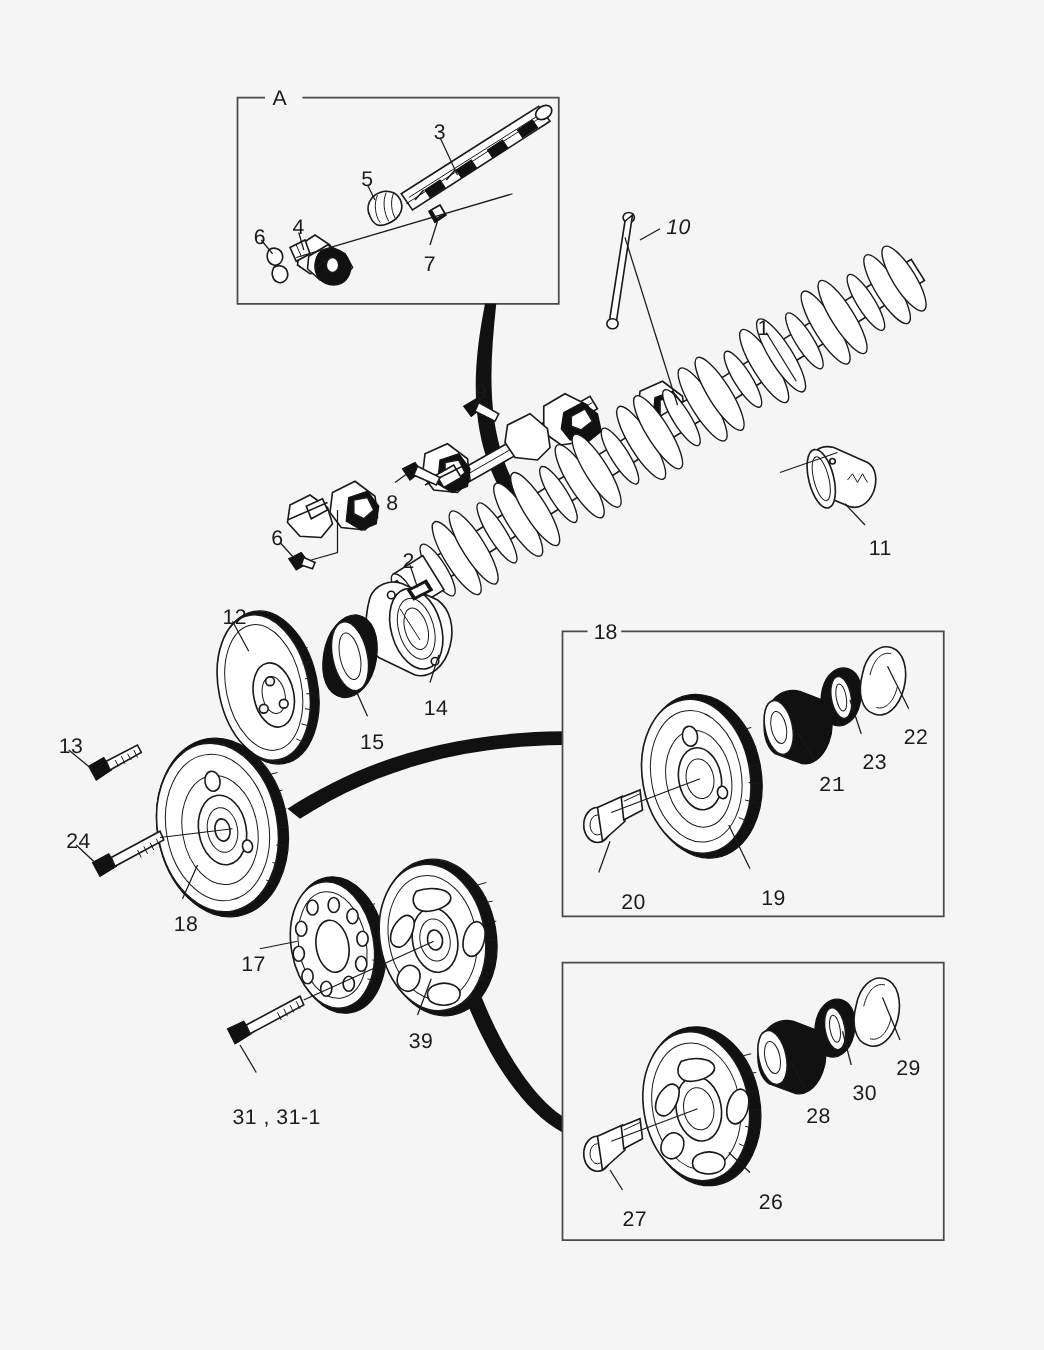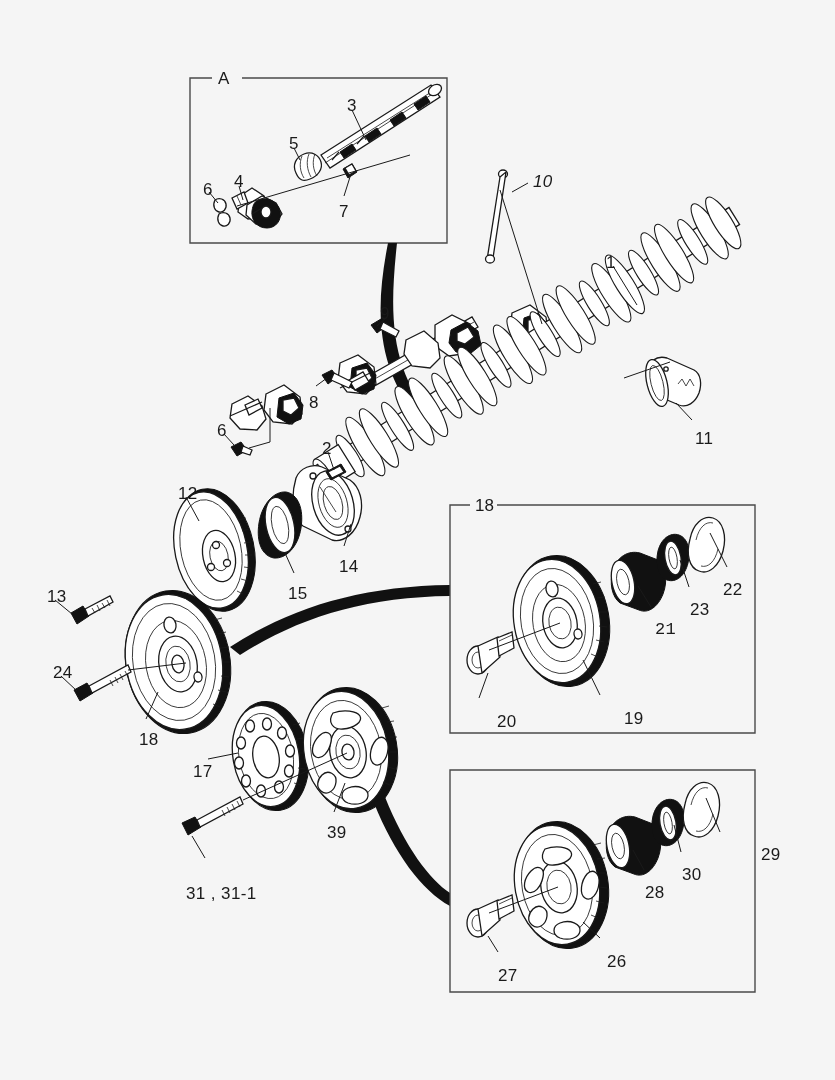--- a/index.html
+++ b/index.html
@@ -549,27 +549,27 @@
   <div class="callout" style="left:380px; top:305px;">9</div>
   <div class="callout" style="left:533px; top:173px;font-style:italic;">10</div>
   <div class="callout" style="left:695px; top:430px;">11</div>
   <div class="callout" style="left:178px; top:485px;">12</div>
   <div class="callout" style="left:47px;  top:588px;">13</div>
   <div class="callout" style="left:339px; top:558px;">14</div>
   <div class="callout" style="left:288px; top:585px;">15</div>
   <div class="callout" style="left:217px; top:422px;">6</div>
   <div class="callout" style="left:193px; top:763px;">17</div>
   <div class="callout" style="left:139px; top:731px;">18</div>
-  <div class="callout" style="left:609px; top:710px;margin-left:15px;">19</div>
+  <div class="callout" style="left:609px; top:710px;">19</div>
   <div class="callout" style="left:497px; top:713px;">20</div>
   <div class="callout" style="left:655px; top:621px;font-family:Liberation Mono, monospace;">21</div>
   <div class="callout" style="left:723px; top:581px;">22</div>
   <div class="callout" style="left:690px; top:601px;">23</div>
   <div class="callout" style="left:53px;  top:664px;">24</div>
   <div class="callout" style="left:327px; top:824px;">39</div>
   <div class="callout" style="left:607px; top:953px;">26</div>
   <div class="callout" style="left:498px; top:967px;">27</div>
   <div class="callout" style="left:645px; top:884px;">28</div>
-  <div class="callout" style="left:717px; top:846px;margin-left:44px;">29</div>
+  <div class="callout" style="left:717px; top:846px;">29</div>
   <div class="callout" style="left:682px; top:866px;">30</div>
   <div class="callout" style="left:186px; top:869px;margin-top:16px;">31 , 31-1</div>
 
 </div>
 
 </body></html>

